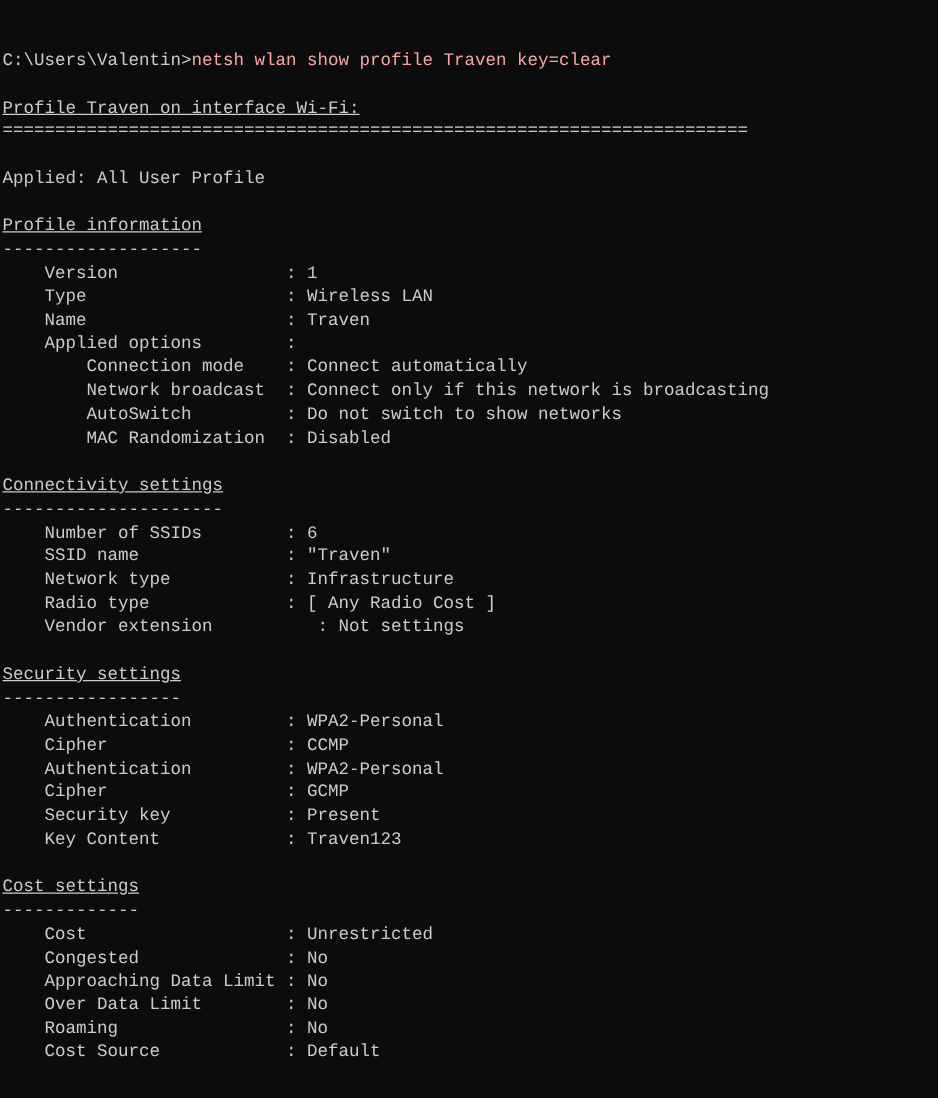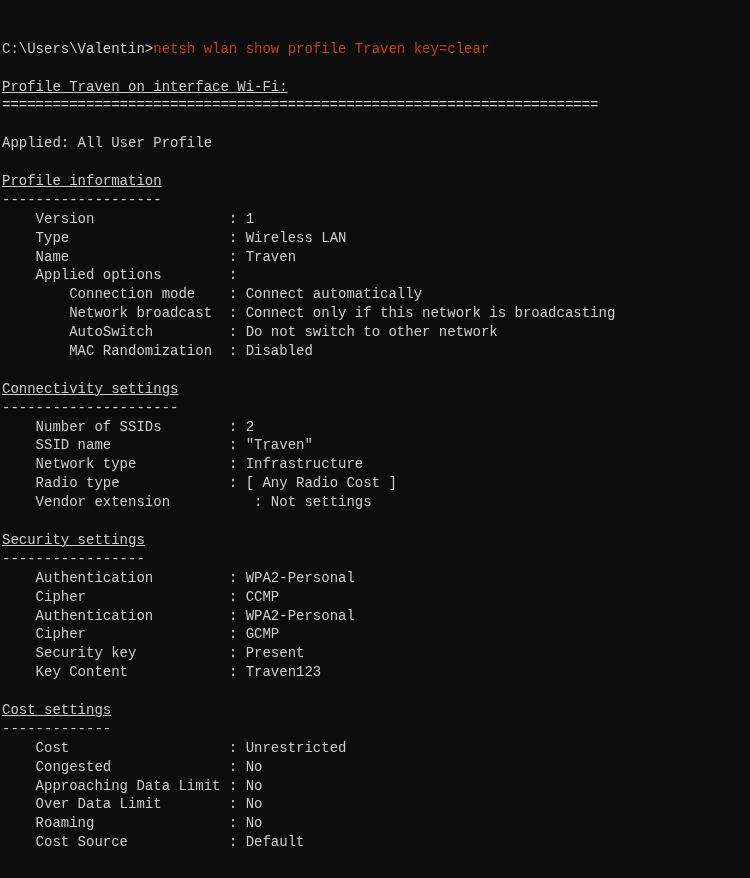--- a/index.html
+++ b/index.html
@@ -15,21 +15,21 @@
       line-height: 1.35;
       padding: 2px;
       width: 750px;
       white-space: pre;
       overflow: hidden;
     }
     .prompt-line {
       color: #cccccc;
     }
     .command {
-      color: #c2410c;
+      color: #fca5a5;
     }
     .section-header {
       color: #cccccc;
       text-decoration: underline;
     }
     .divider {
       color: #cccccc;
     }
     .kv-line {
       color: #cccccc;
@@ -46,26 +46,26 @@
 <span>Applied: All User Profile</span>
 <span></span>
 <span class="section-header">Profile information</span>
 <span class="divider">-------------------</span>
 <span class="kv-line">    Version                : 1</span>
 <span class="kv-line">    Type                   : Wireless LAN</span>
 <span class="kv-line">    Name                   : Traven</span>
 <span class="kv-line">    Applied options        :</span>
 <span class="kv-line">        Connection mode    : Connect automatically</span>
 <span class="kv-line">        Network broadcast  : Connect only if this network is broadcasting</span>
-<span class="kv-line">        AutoSwitch         : Do not switch to other network</span>
+<span class="kv-line">        AutoSwitch         : Do not switch to show networks</span>
 <span class="kv-line">        MAC Randomization  : Disabled</span>
 <span></span>
 <span class="section-header">Connectivity settings</span>
 <span class="divider">---------------------</span>
-<span class="kv-line">    Number of SSIDs        : 2</span>
+<span class="kv-line">    Number of SSIDs        : 6</span>
 <span class="kv-line">    SSID name              : "Traven"</span>
 <span class="kv-line">    Network type           : Infrastructure</span>
 <span class="kv-line">    Radio type             : [ Any Radio Cost ]</span>
 <span class="kv-line">    Vendor extension          : Not settings</span>
 <span></span>
 <span class="section-header">Security settings</span>
 <span class="divider">-----------------</span>
 <span class="kv-line">    Authentication         : WPA2-Personal</span>
 <span class="kv-line">    Cipher                 : CCMP</span>
 <span class="kv-line">    Authentication         : WPA2-Personal</span>

